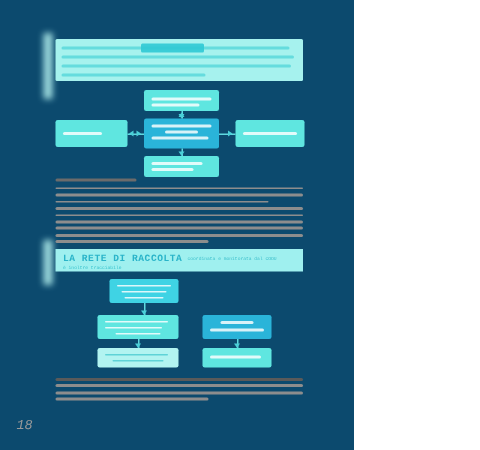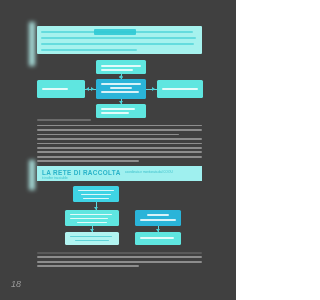--- a/index.html
+++ b/index.html
@@ -1,20 +1,20 @@
 <!DOCTYPE html>
 <html><head>
 <meta charset="utf-8">
 <style>
   html,body{margin:0;padding:0;background:#ffffff;}
   body{width:236px;height:300px;overflow:hidden;
        font-family:"Liberation Sans",sans-serif;
        position:relative;}
 
-  .page{position:absolute;inset:0;background:#404040;}
+  .page{position:absolute;inset:0;background:#0c4a6e;font-family:Liberation Mono, monospace;}
 
   
   .bleed{position:absolute;left:29px;width:6px;background:#b8f6f3;
          filter:blur(2.2px);opacity:.85;}
   .bleed.b1{top:22px;height:44px;}
   .bleed.b2{top:160px;height:30px;}
 
   .content{position:absolute;left:35px;top:0;width:168px;height:300px;}
 
   

